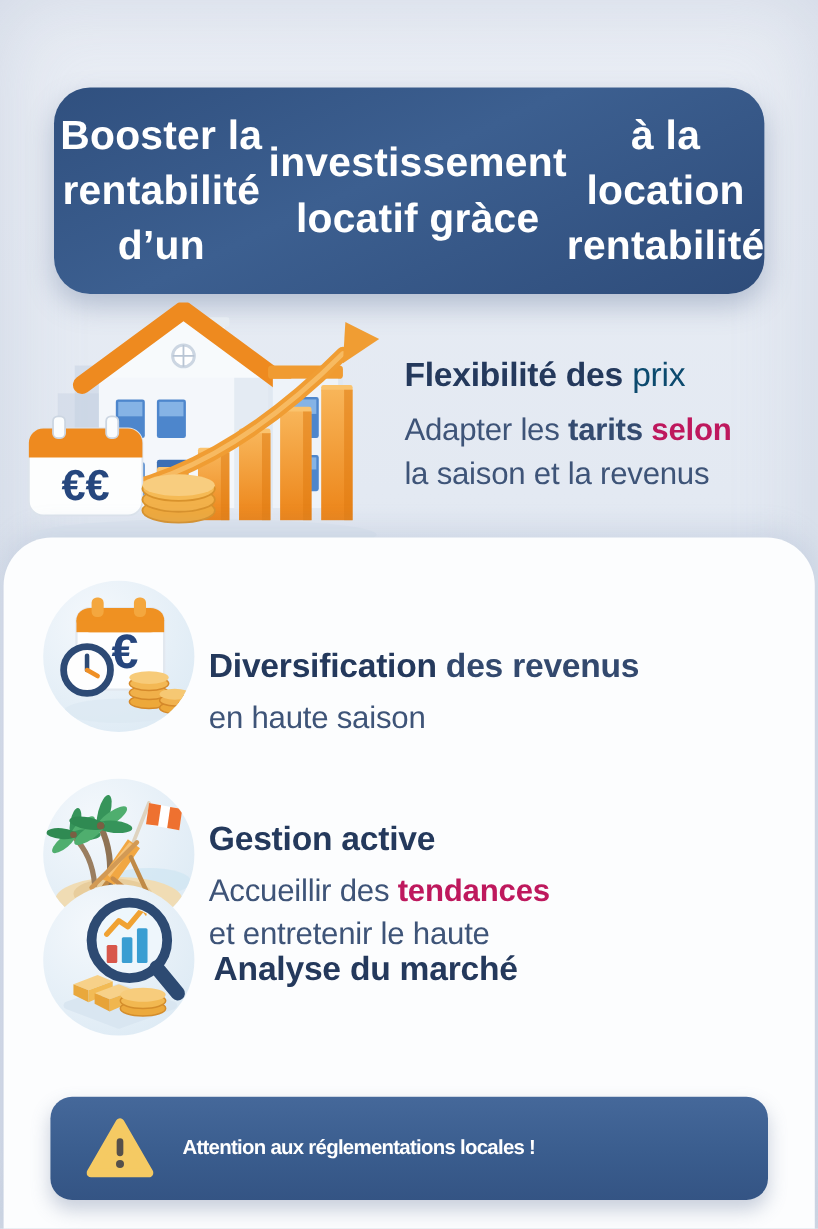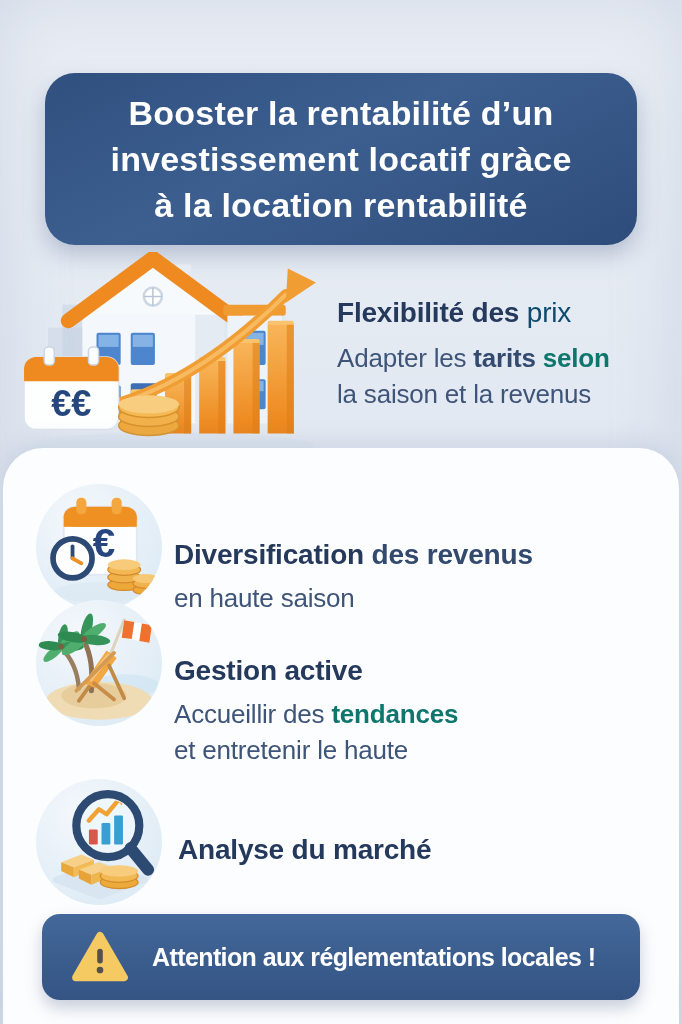--- a/index.html
+++ b/index.html
@@ -9,46 +9,46 @@
     position:relative; overflow:hidden;
     background:linear-gradient(180deg,#eaeef5 0%,#e3e9f2 40%,#dde4ee 100%);
   }
   .page { position:absolute; inset:0; box-shadow:inset 0 0 70px rgba(155,170,195,.30); }
 
   
   .title-banner {
     position:absolute; left:45px; top:73px; width:592px; height:172px;
     border-radius:30px;
     background:linear-gradient(155deg,#30507f 0%,#3c5f90 45%,#2e4c7a 100%);
-    display:flex; flex-direction:column; align-items:center; justify-content:center;
+    display:flex; flex-direction:row; align-items:center; justify-content:center;
     color:#ffffff; font-weight:700; font-size:34px; line-height:46px;
     text-align:center; letter-spacing:.2px;
     box-shadow:0 10px 22px rgba(90,110,145,.35);
   }
 
   
   .hero-art { position:absolute; left:18px; top:252px; width:302px; height:210px; }
   .hero-art svg { width:100%; height:100%; display:block; }
   .hero-text { position:absolute; left:337px; top:297px; width:335px; }
   .hero-title { font-size:28px; line-height:32px; font-weight:700; color:#24395c; letter-spacing:-.2px; }
   .hero-title .rest { font-weight:500; color:#0c4a6e; }
   .hero-body { margin-top:11px; font-size:26px; line-height:36px; color:#3e5478; letter-spacing:-.2px; }
   .w600 { font-weight:600; color:#344b70; }
-  .w700 { font-weight:700; color:#0f766e; }
+  .w700 { font-weight:700; color:#be185d; }
 
   
   .white-card {
     position:absolute; left:3px; top:448px; width:676px; height:576px;
     background:#fcfdfe; border-radius:40px 40px 0 0;
     box-shadow:0 -8px 20px rgba(140,160,190,.22);
   }
 
   
   .sec { position:absolute; left:36px; width:624px; display:flex; align-items:flex-start; gap:12px; }
-  .sec-1 { top:484px; } .sec-2 { top:600px; } .sec-3 { top:779px;gap:16px; }
+  .sec-1 { top:484px; } .sec-2 { top:628px;align-items:center; } .sec-3 { top:737px;gap:16px; }
   .icon-circle {
     width:126px; height:126px; border-radius:50%; flex:0 0 auto; overflow:hidden;
     background:radial-gradient(circle at 35% 28%, #f4f8fc 0%, #e5eff7 55%, #d9e8f3 100%);
   }
   .icon-circle svg { width:100%; height:100%; display:block; }
   .sec-text { padding-top:13px; }
   .sec-title { font-size:28px; line-height:32px; font-weight:700; color:#24395c; letter-spacing:-.2px;margin-top:42px; }
   .sec-title .rest { font-weight:600; color:#33496e; }
   .sec-body { margin-top:9px; font-size:26px; line-height:36px; color:#3e5478; letter-spacing:-.2px; }
   .sec-3 .sec-body { font-size:24px; letter-spacing:-.3px; }
@@ -56,21 +56,21 @@
   
   .warning {
     position:absolute; left:42px; top:914px; width:598px; height:86px;
     border-radius:18px;
     background:linear-gradient(180deg,#45689a 0%,#3a5d8e 55%,#345484 100%);
     display:flex; align-items:center; padding:0 22px 0 30px; gap:24px;
     box-shadow:0 8px 16px rgba(90,110,145,.32);
   }
   .warn-icon { width:56px; height:52px; flex:0 0 auto; }
   .warn-icon svg { width:100%; height:100%; display:block; }
-  .warning-text { color:#ffffff; font-size:25px; font-weight:600; letter-spacing:-.6px; white-space:nowrap; }
+  .warning-text { color:#ffffff; font-size:17px; font-weight:600; letter-spacing:-.6px; white-space:nowrap; }
 </style>
 </head>
 <body>
 
 <div class="page">
 
   <div class="title-banner">
     <div>Booster la rentabilité d’un</div>
     <div>investissement locatif gràce</div>
     <div>à la location rentabilité</div>

